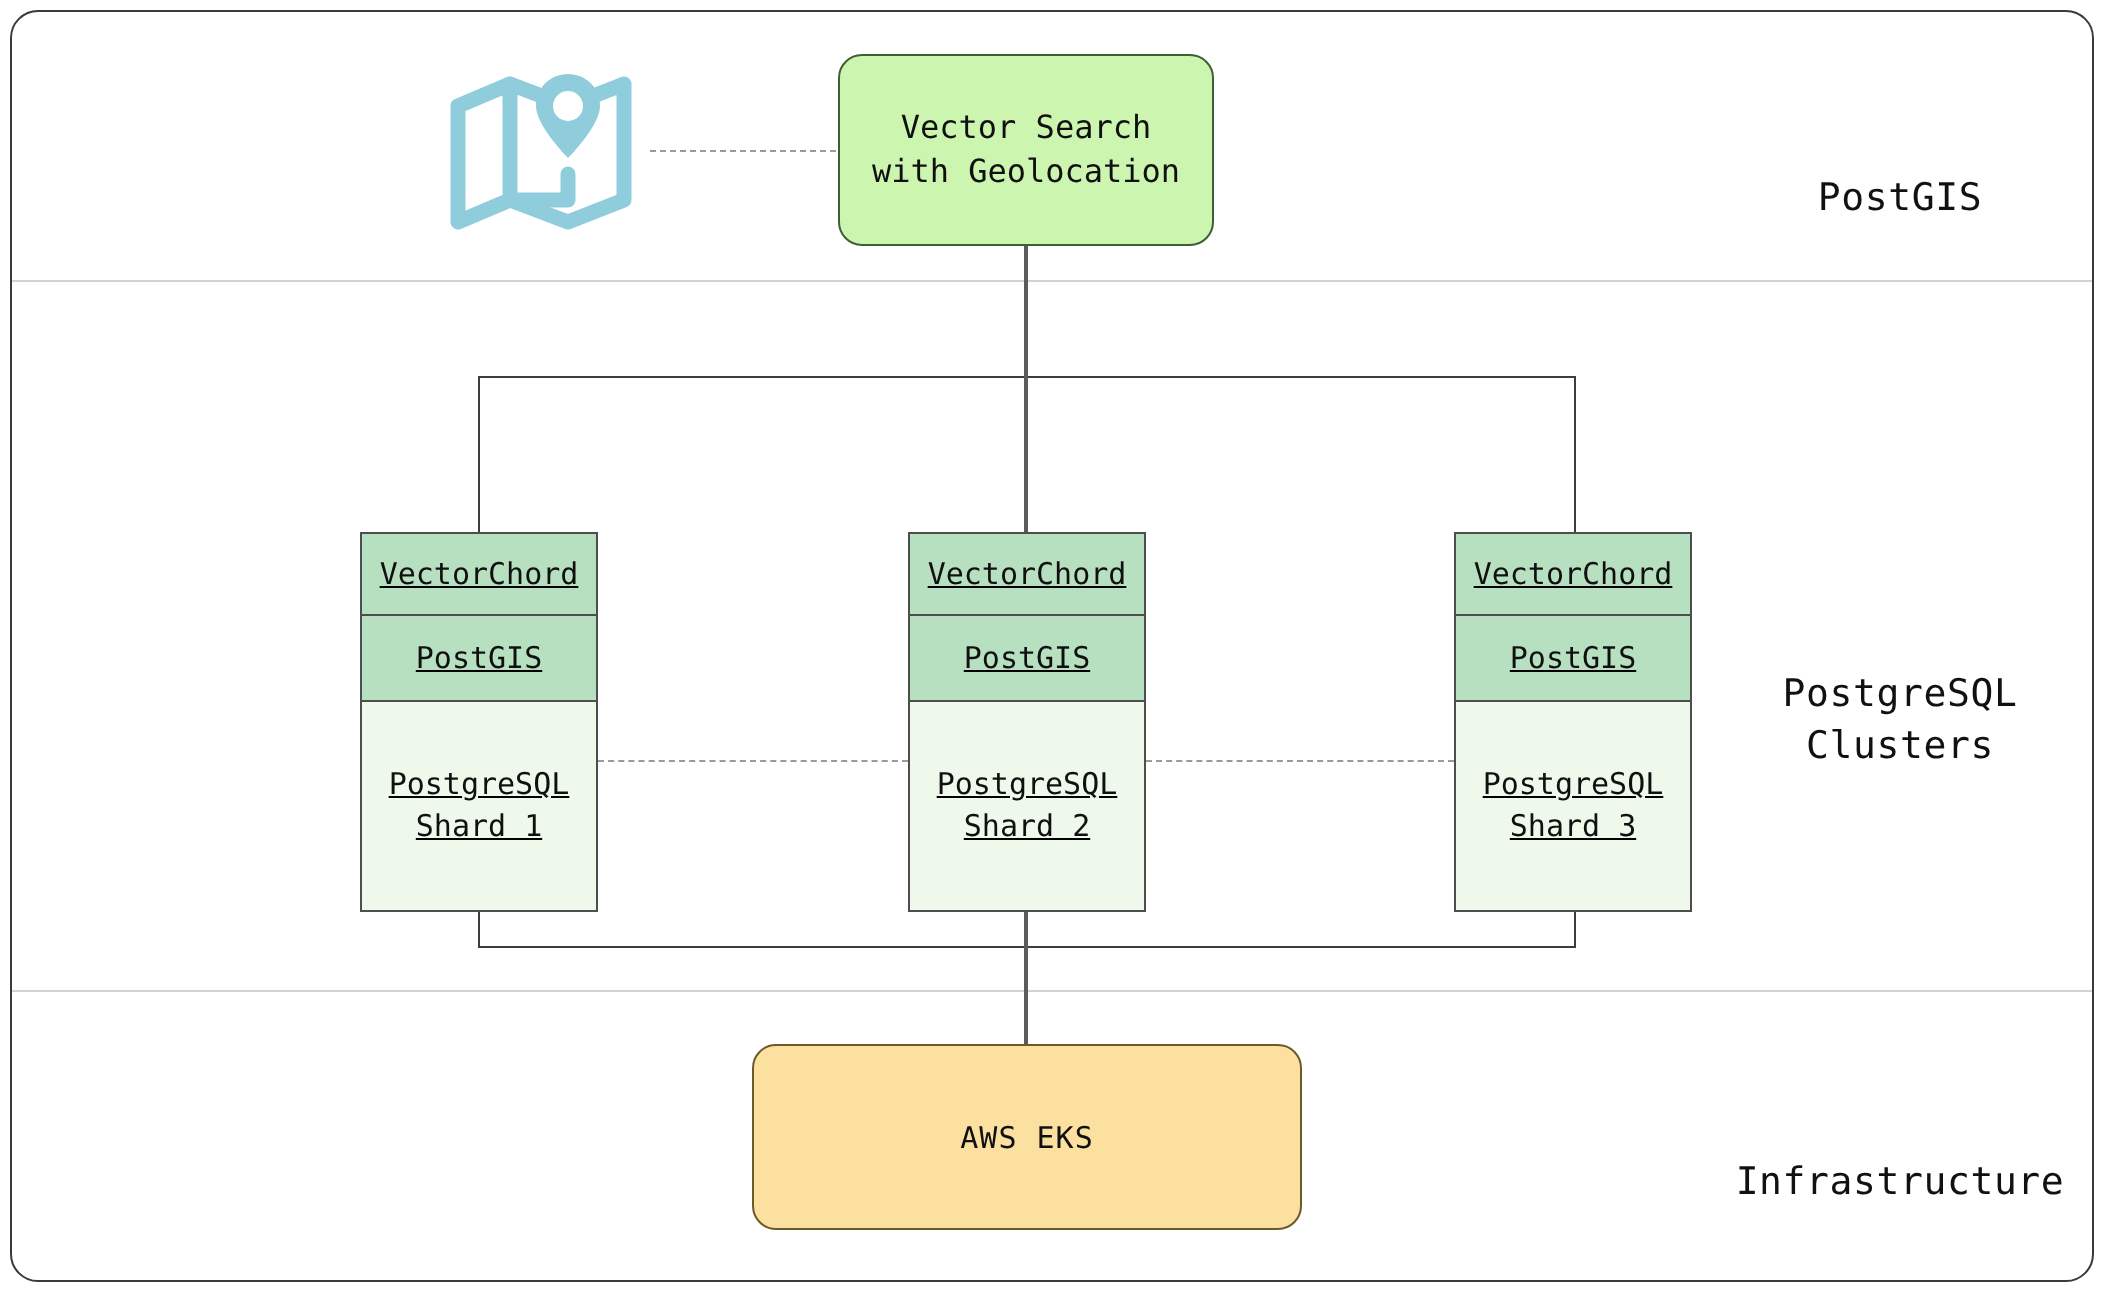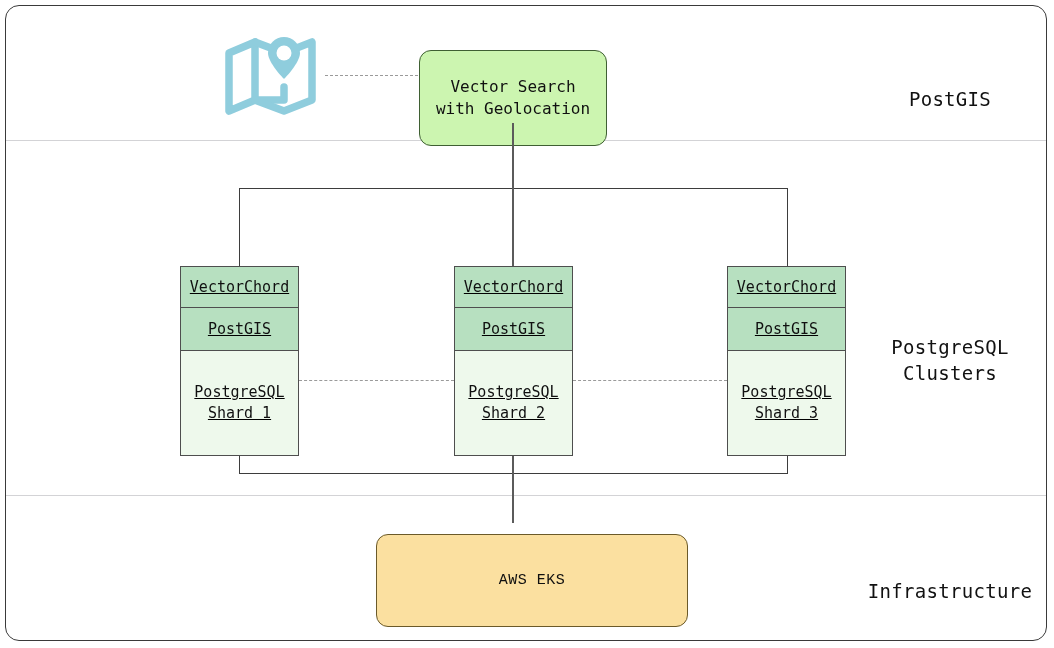--- a/index.html
+++ b/index.html
@@ -73,21 +73,20 @@
     justify-content: center;
     text-align: center;
     color: #101010;
     font-size: 16px;
     line-height: 22px;
     white-space: pre-line;
   }
   .node-client {
     background: #ccf5b0;
     border-color: #3f5f33;
-    margin-top: 23px;
   }
   .node-infra {
     background: #fbe0a0;
     border-color: #6b5a2a;
     font-size: 15px;
     letter-spacing: 0.5px;
   }
   
   .shard {
     position: absolute;
@@ -212,21 +211,21 @@
   <div class="bus-line" style="left:239px; top:456px; width:549px; height:18px;
        border-width:0 1.6px 1.6px 1.6px;"></div>
 
   <div class="conn conn-v" style="left:512px; top:456px; height:67px;"></div>
 
   <div class="lane-label" style="left:840px; top:308px; width:220px;">
     <span>PostgreSQL
 Clusters</span>
   </div>
 
-  <div class="node-round node-infra" style="left:376px; top:534px; width:312px; height:93px;font-family:Liberation Mono, monospace;">
+  <div class="node-round node-infra" style="left:376px; top:522px; width:275px; height:93px;">
     <span>AWS EKS</span>
   </div>
 
   <div class="lane-label" style="left:840px; top:552px; width:220px;">
     <span>Infrastructure</span>
   </div>
 
 </div>
 
 </body></html>

